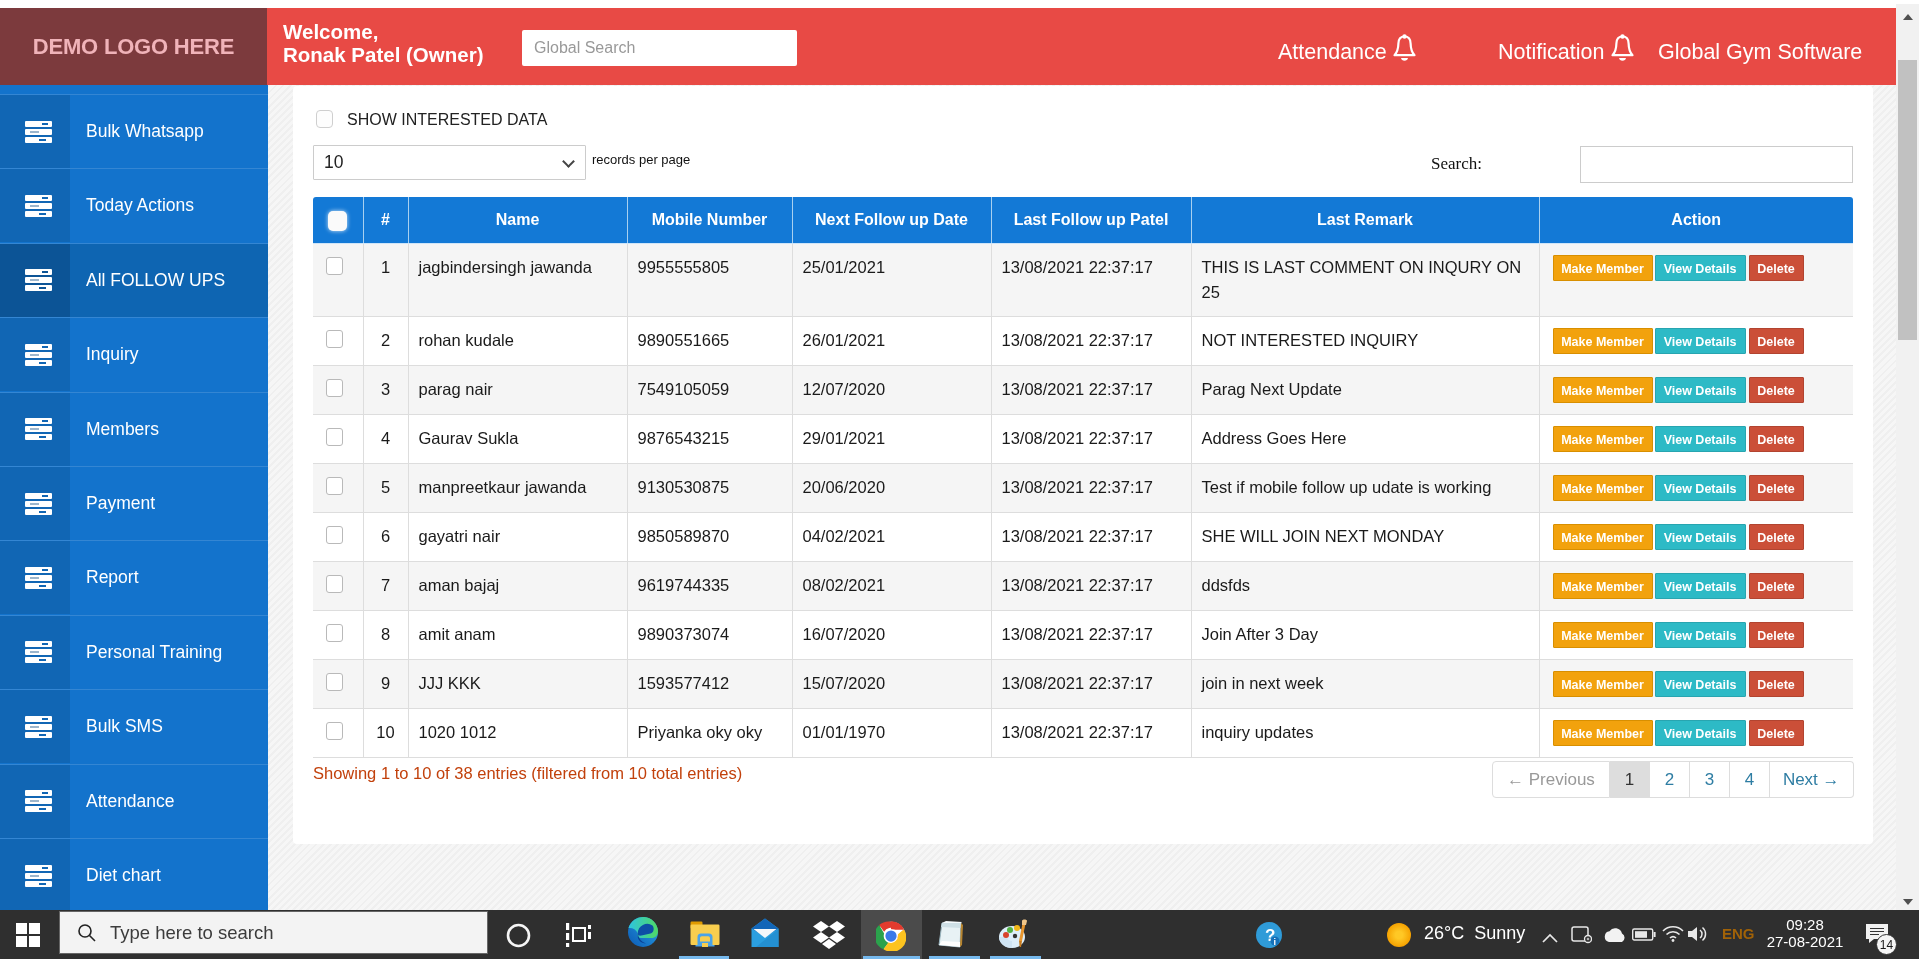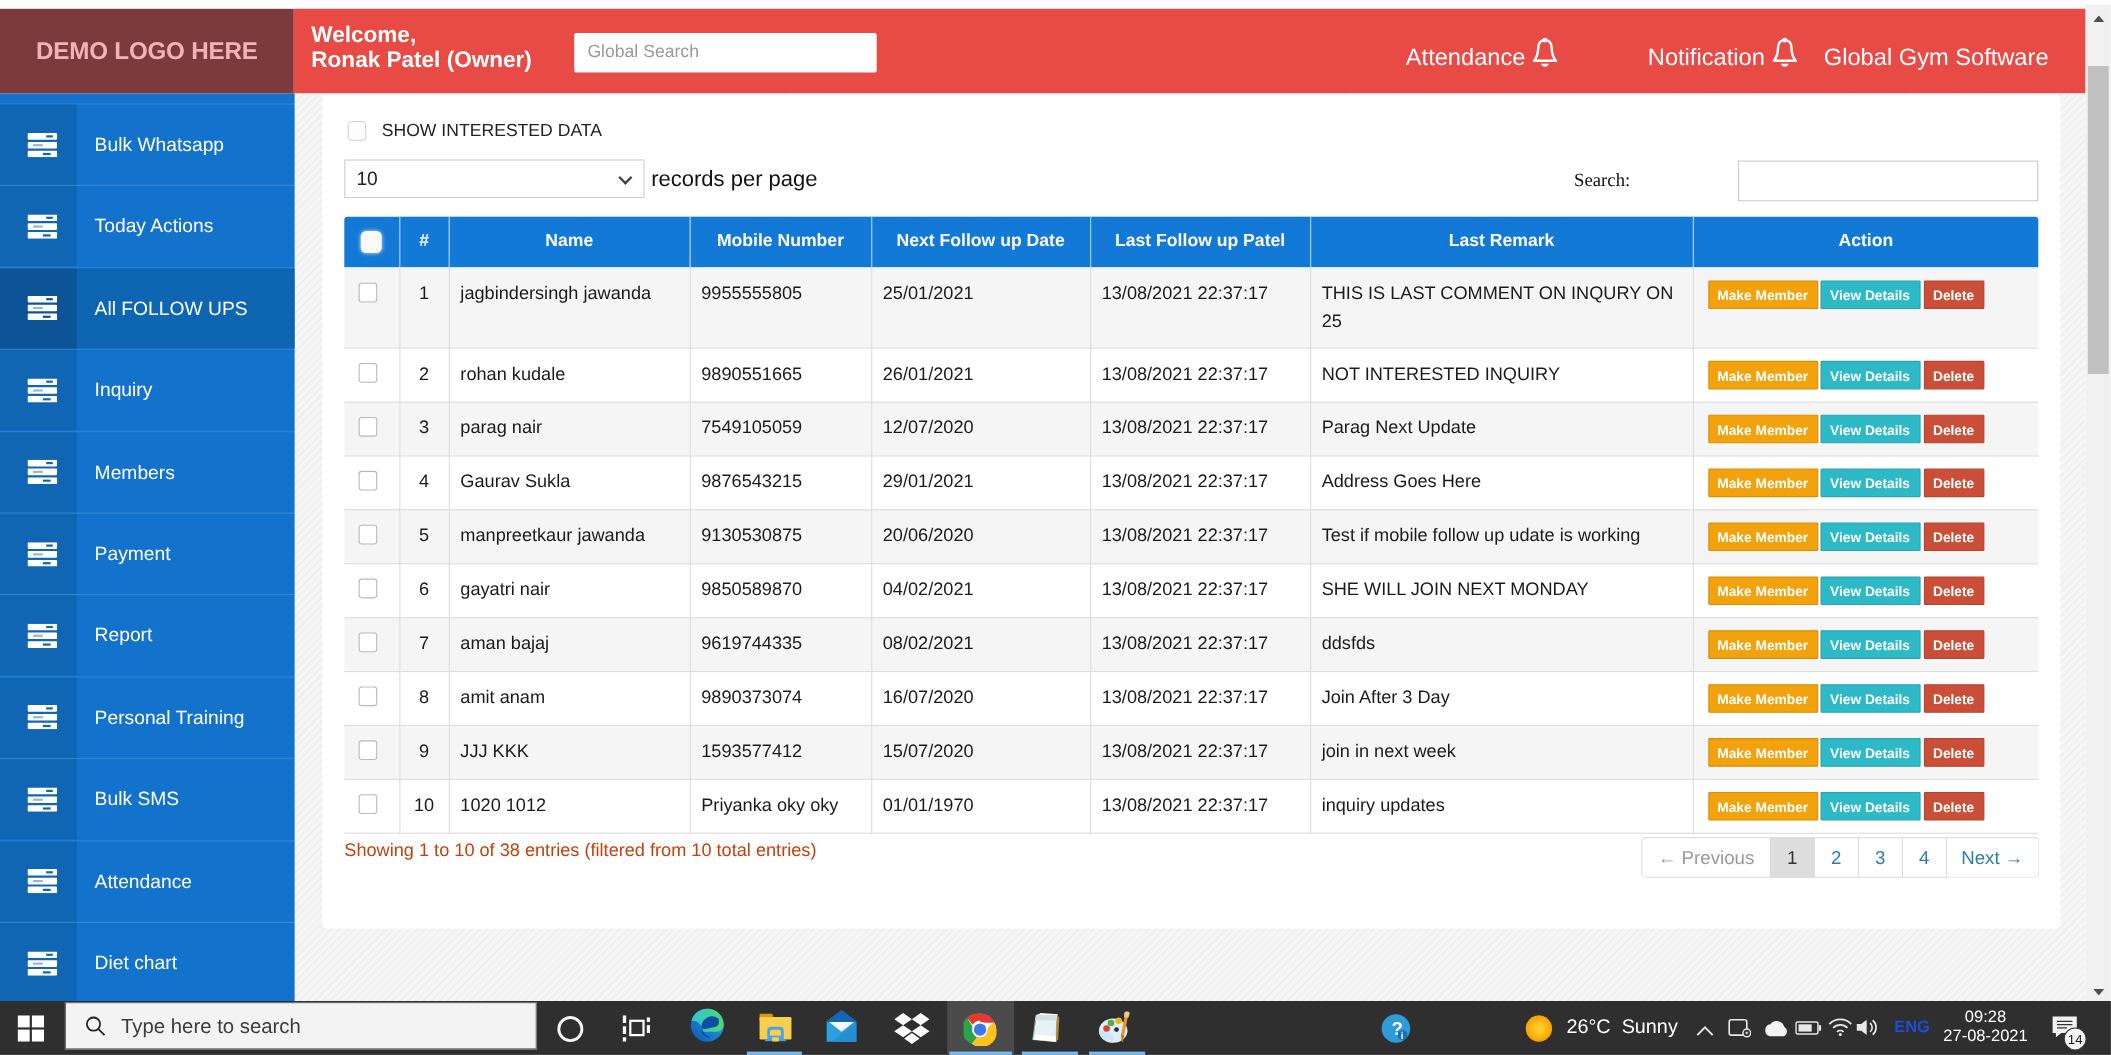--- a/index.html
+++ b/index.html
@@ -28,21 +28,21 @@
 #contentbg { left:268px; top:85px; width:1628px; height:825px; background:repeating-linear-gradient(135deg,#efefef 0 2px,#f6f6f6 2px 5px); }
 #panel { left:293px; top:86px; width:1580px; height:758px; background:#fff; border-radius:4px; }
 
 
 #chkrow { left:316px; top:110px; }
 #chkrow .cb { position:absolute; left:0; top:0; width:17px; height:18px; border:1px solid #cfcfcf; border-radius:4px; background:#fdfdfd; }
 #chkrow span { position:absolute; left:31px; top:1px; font-size:16px; color:#222; white-space:nowrap; }
 #selbox { left:313px; top:145px; width:273px; height:35px; border:1px solid #ccc; border-radius:1px; background:#fff; font-size:17.5px; color:#222; }
 #selbox span { position:absolute; left:10px; top:6px; }
 #selbox .chev { position:absolute; right:12px; top:11px; width:9px; height:9px; border-right:2px solid #444; border-bottom:2px solid #444; transform:rotate(45deg); }
-#rpp { left:592px; top:152px; font-size:20px; color:#111; }
+#rpp { left:592px; top:152px; font-size:13px; color:#111; }
 #slabel { left:1431px; top:154px; font-size:17px; color:#111;font-family:Liberation Serif, serif; }
 #sinput { left:1580px; top:146px; width:273px; height:37px; border:1px solid #ccc; background:#fff; }
 
 
 #tbl { left:313px; top:197px; width:1540px; border-collapse:collapse; font-size:16.5px; color:#1a1a1a; position:absolute; table-layout:fixed; }
 #tbl th { background:#1379d6; color:#fff; font-weight:bold; font-size:16px; height:46px; border-right:1px solid #a8d0f0; border-bottom:1px solid #cfe5f8; text-align:center; }
 #tbl th:first-child { border-radius:3px 0 0 0; }
 #tbl th:last-child { border-radius:0 3px 0 0; border-right:none; }
 #tbl td { border:1px solid #ddd; border-top:none; padding:11px 10px; vertical-align:top; line-height:25px; }
 #tbl td:first-child { border-left:none; }
@@ -645,21 +645,21 @@
     </svg>
 </div>
 
 <div class="abs" style="left:1687px;top:925px;">
   <svg width="22" height="18" viewBox="0 0 22 18">
       <path d="M1 6 L5 6 L10 2 L10 16 L5 12 L1 12 Z" fill="#e8e8e8"></path>
       <path d="M13 5 A5 5 0 0 1 13 13" fill="none" stroke="#e8e8e8" stroke-width="1.5"></path>
       <path d="M15.5 2.5 A8.5 8.5 0 0 1 15.5 15.5" fill="none" stroke="#e8e8e8" stroke-width="1.5"></path>
     </svg>
 </div>
-<div class="abs" style="left:1722px;top:925px;color:#1d4ed8;font-size:15px;font-weight:bold;text-align:right;">ENG</div>
+<div class="abs" style="left:1722px;top:925px;color:#a16207;font-size:15px;font-weight:bold;text-align:right;">ENG</div>
 <div class="abs" style="left:1762px;top:916px;width:86px;color:#fff;font-size:15px;text-align:center;line-height:17px;white-space:nowrap;">09:28<br>27-08-2021</div>
 
 <div class="abs" style="left:1864px;top:922px;">
   <svg width="26" height="24" viewBox="0 0 26 24">
       <path d="M2 2 L24 2 L24 17 L10 17 L5 21 L5 17 L2 17 Z" fill="#f2f2f2"></path>
       <path d="M6 6.5 L20 6.5 M6 9.5 L20 9.5 M6 12.5 L15 12.5" stroke="#333" stroke-width="1.2"></path>
     </svg>
 </div>
 <div class="abs" style="left:1876px;top:934px;width:21px;height:21px;border-radius:50%;background:#f5f5f5;border:1.5px solid #333;color:#1a1a1a;font-size:12px;display:flex;align-items:center;justify-content:center;">14</div>
 

